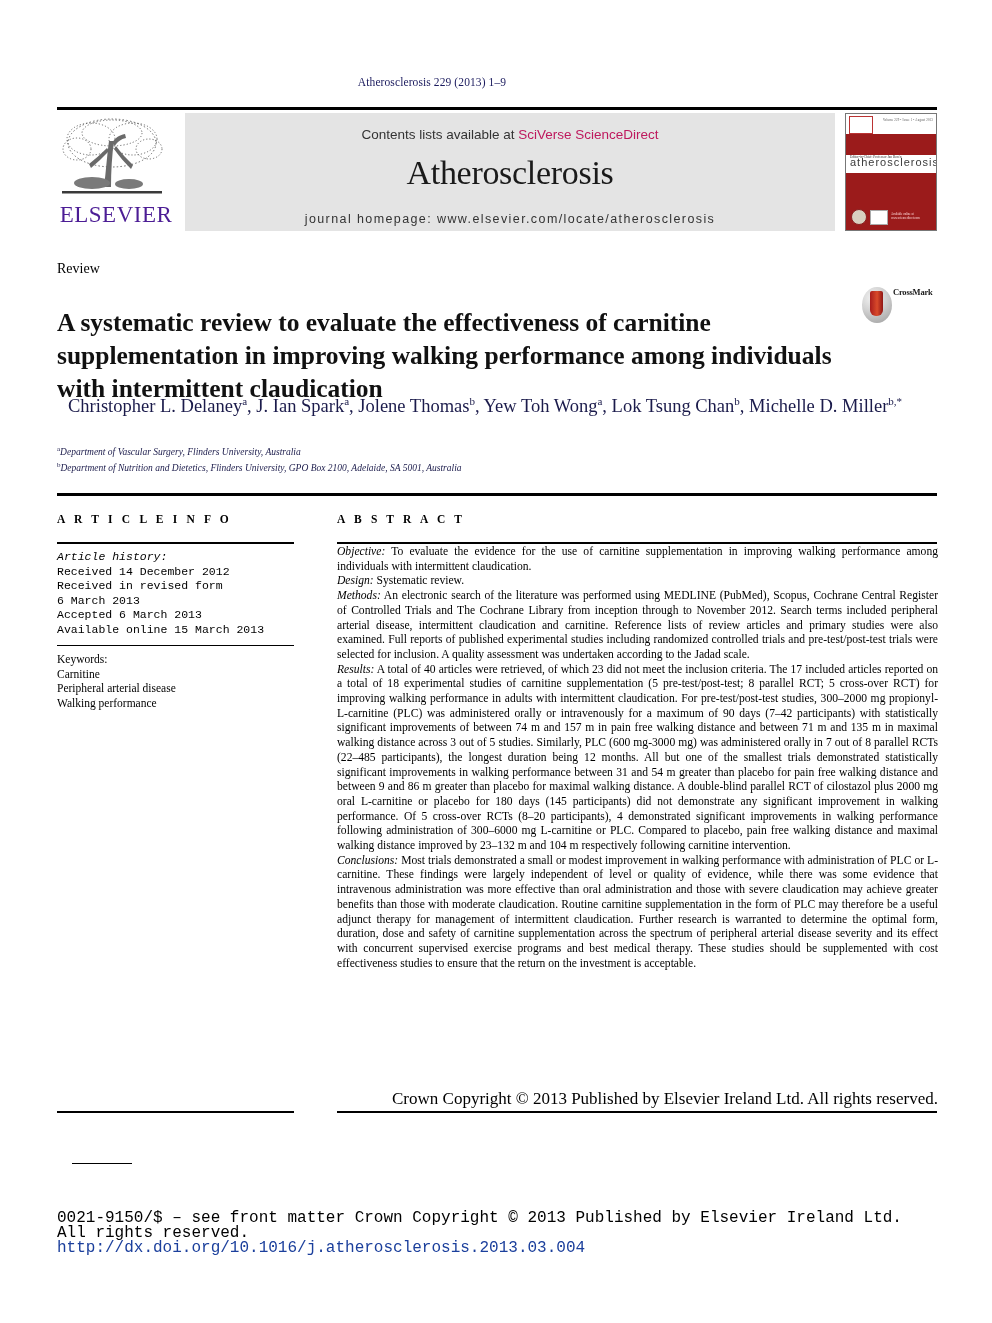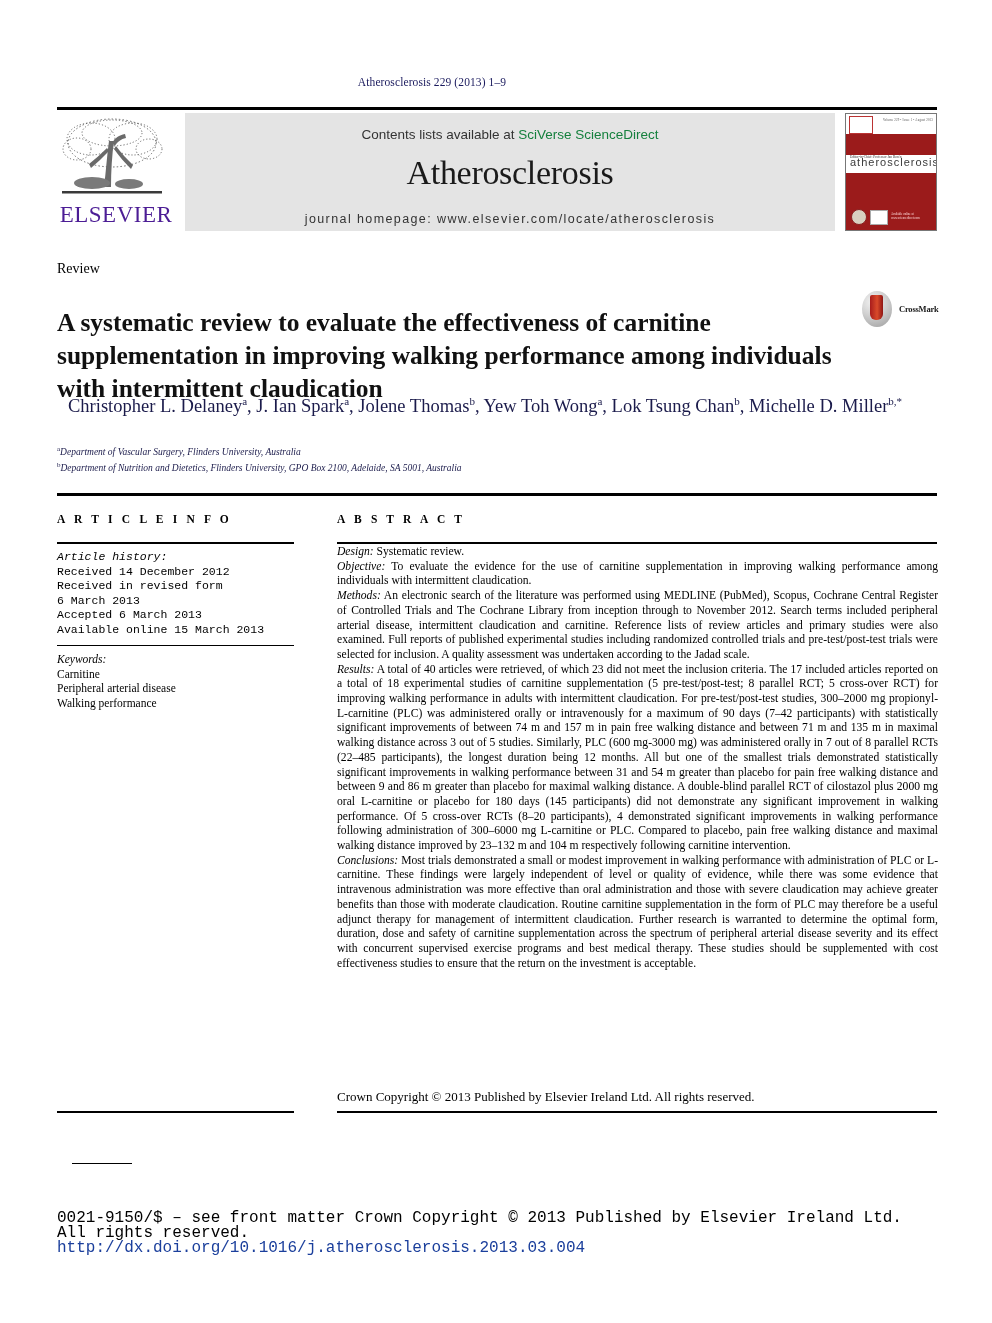--- a/index.html
+++ b/index.html
@@ -82,21 +82,21 @@
     background: #e4e4e4;
     text-align: center;
   }
   .contents-line {
     padding-top: 14px;
     font-size: 13.5px;
     font-family: "Liberation Sans", sans-serif;
     color: #333;
   }
   .contents-line .sd-link {
-    color: #15803d;
+    color: #be185d;
   }
   .journal-title {
     margin-top: 12px;
     font-size: 34px;
     font-family: "Liberation Serif", serif;
     color: #1a1a1a;
     letter-spacing: -0.3px;
   }
   .homepage-line {
     margin-top: 20px;
@@ -205,22 +205,22 @@
     font-family: "Liberation Serif", serif;
     color: #111;
   }
   .crossmark {
     position: absolute;
     top: 287px;
     left: 862px;
     width: 92px;
     height: 44px;
     display: flex;
-    align-items: center;
-    gap: 7px;
+    align-items: flex-start;
+    gap: 1px;
   }
   .cm-badge {
     width: 30px;
     height: 36px;
     border-radius: 50%;
     background: radial-gradient(circle at 35% 30%, #f2f2f2 0%, #cfcfcf 45%, #9a9a9a 100%);
     position: relative;
     overflow: hidden;
     flex: none;
   }
@@ -327,21 +327,20 @@
   }
   .kw-block {
     position: absolute;
     left: 57px;
     width: 245px;
     font-size: 11.5px;
     line-height: 14.6px;
     font-family: "Liberation Serif", serif;
   }
   .kw-block .hdr {
-    font-style: italic;
   }
 
   
   .abstract {
     position: absolute;
     left: 337px;
     top: 545px;
     width: 601px;
     font-size: 11.6px;
     line-height: 14.7px;
@@ -352,21 +351,22 @@
     margin: 0;
   }
   .abstract i.lab {
     font-style: italic;
   }
   .copyright-line {
     position: absolute;
     left: 337px;
     top: 1089px;
     width: 601px;
-    font-size: 13px;
+    text-align: right;
+    font-size: 17px;
     font-family: "Liberation Serif", serif;
   }
 
   
   .foot-rule {
     position: absolute;
     left: 72px;
     top: 1163px;
     width: 60px;
     height: 1px;
@@ -500,22 +500,22 @@
   <div class="rule-thin" style="top:645px;"></div>
 
   <div class="kw-block" style="top:652px;">
     <div class="hdr">Keywords:</div>
     <div>Carnitine</div>
     <div>Peripheral arterial disease</div>
     <div>Walking performance</div>
   </div>
 
   <div class="abstract">
+    <p><i class="lab">Objective:</i><span> To evaluate the evidence for the use of carnitine supplementation in improving walking performance among individuals with intermittent claudication.</span></p>
     <p><i class="lab">Design:</i><span> Systematic review.</span></p>
-    <p><i class="lab">Objective:</i><span> To evaluate the evidence for the use of carnitine supplementation in improving walking performance among individuals with intermittent claudication.</span></p>
     <p><i class="lab">Methods:</i><span> An electronic search of the literature was performed using MEDLINE (PubMed), Scopus, Cochrane Central Register of Controlled Trials and The Cochrane Library from inception through to November 2012. Search terms included peripheral arterial disease, intermittent claudication and carnitine. Reference lists of review articles and primary studies were also examined. Full reports of published experimental studies including randomized controlled trials and pre-test/post-test trials were selected for inclusion. A quality assessment was undertaken according to the Jadad scale.</span></p>
     <p><i class="lab">Results:</i><span> A total of 40 articles were retrieved, of which 23 did not meet the inclusion criteria. The 17 included articles reported on a total of 18 experimental studies of carnitine supplementation (5 pre-test/post-test; 8 parallel RCT; 5 cross-over RCT) for improving walking performance in adults with intermittent claudication. For pre-test/post-test studies, 300–2000 mg propionyl-L-carnitine (PLC) was administered orally or intravenously for a maximum of 90 days (7–42 participants) with statistically significant improvements of between 74 m and 157 m in pain free walking distance and between 71 m and 135 m in maximal walking distance across 3 out of 5 studies. Similarly, PLC (600 mg-3000 mg) was administered orally in 7 out of 8 parallel RCTs (22–485 participants), the longest duration being 12 months. All but one of the smallest trials demonstrated statistically significant improvements in walking performance between 31 and 54 m greater than placebo for pain free walking distance and between 9 and 86 m greater than placebo for maximal walking distance. A double-blind parallel RCT of cilostazol plus 2000 mg oral L-carnitine or placebo for 180 days (145 participants) did not demonstrate any significant improvement in walking performance. Of 5 cross-over RCTs (8–20 participants), 4 demonstrated significant improvements in walking performance following administration of 300–6000 mg L-carnitine or PLC. Compared to placebo, pain free walking distance and maximal walking distance improved by 23–132 m and 104 m respectively following carnitine intervention.</span></p>
     <p><i class="lab">Conclusions:</i><span> Most trials demonstrated a small or modest improvement in walking performance with administration of PLC or L-carnitine. These findings were largely independent of level or quality of evidence, while there was some evidence that intravenous administration was more effective than oral administration and those with severe claudication may achieve greater benefits than those with moderate claudication. Routine carnitine supplementation in the form of PLC may therefore be a useful adjunct therapy for management of intermittent claudication. Further research is warranted to determine the optimal form, duration, dose and safety of carnitine supplementation across the spectrum of peripheral arterial disease severity and its effect with concurrent supervised exercise programs and best medical therapy. These studies should be supplemented with cost effectiveness studies to ensure that the return on the investment is acceptable.</span></p>
   </div>
 
   <div class="copyright-line">Crown Copyright © 2013 Published by Elsevier Ireland Ltd. All rights reserved.</div>
 
   <div class="rule-info" style="top:1111px; height:2px;"></div>
   <div class="rule-abs" style="top:1111px; height:2px;"></div>
 

